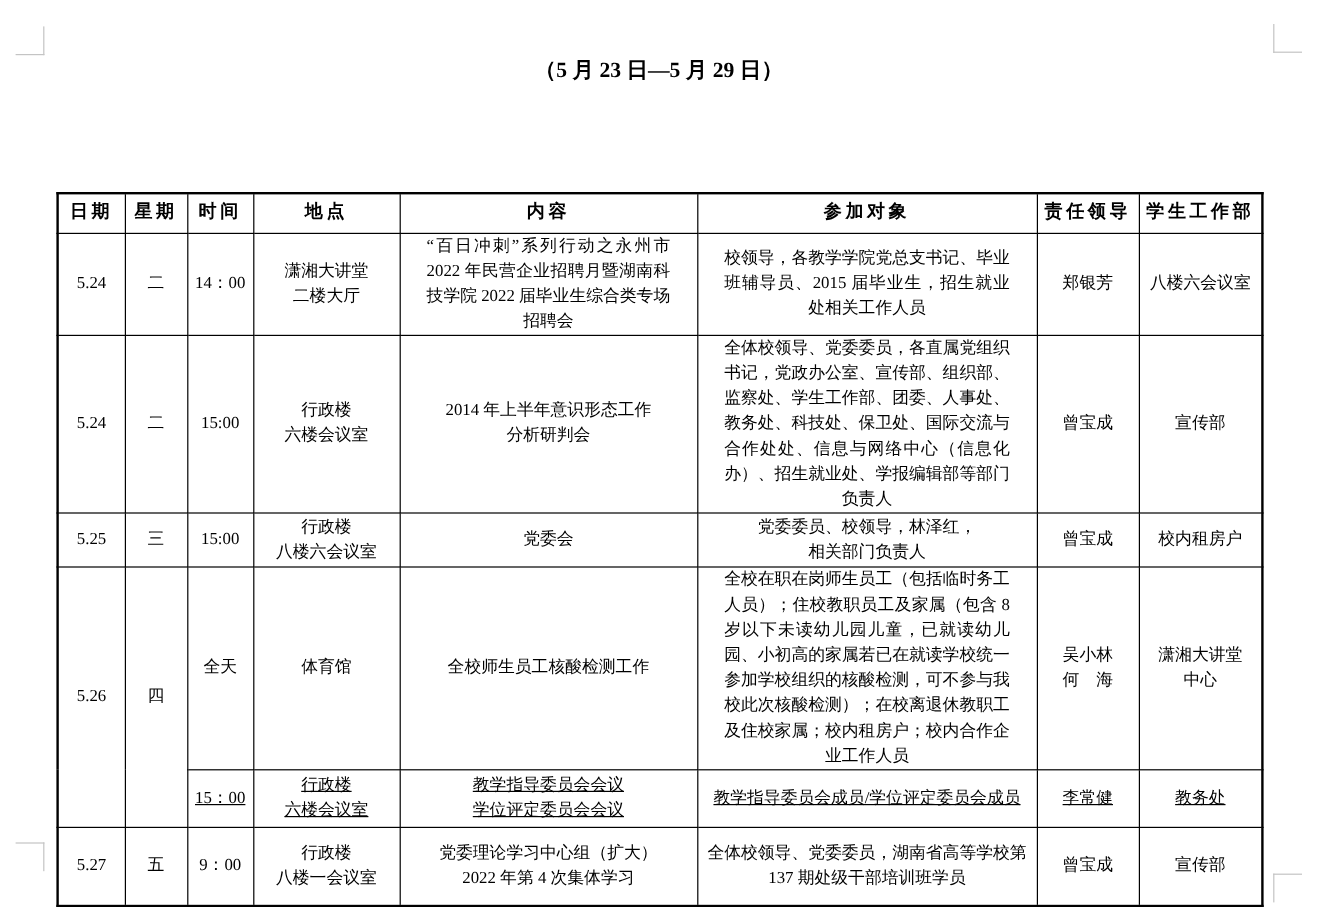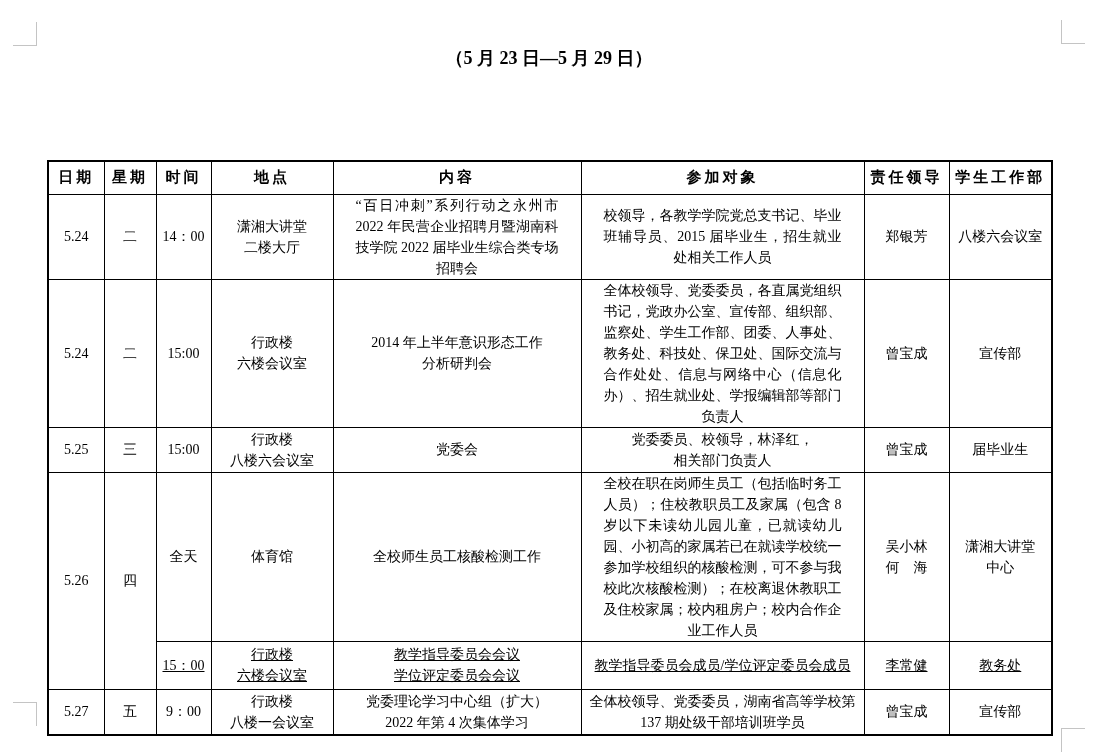--- a/index.html
+++ b/index.html
@@ -33,21 +33,21 @@
     white-space:pre-line;
     overflow:hidden;
   }
   .sched th{font-size:15px;font-weight:bold;letter-spacing:3px;padding:0;margin-top:44px;}
   tr.hdr{height:33px;}
   tr.r1{height:65px;}
   tr.r2{height:131px;}
   tr.r3{height:43px;}
   tr.r4a{height:154px;}
   tr.r4b{height:48px;text-decoration:underline;}
-  tr.r5{height:46px;}
+  tr.r5{height:66px;}
   td.justify{text-align:justify;text-align-last:center;padding:0 22px;}
 </style>
 </head>
 <body>
 
 <div class="mark tl"></div>
 <div class="mark tr"></div>
 <div class="mark bl"></div>
 <div class="mark br"></div>
 
@@ -103,21 +103,21 @@
   <tr class="r3">
     <td>5.25</td>
     <td>三</td>
     <td>15:00</td>
     <td>行政楼
 八楼六会议室</td>
     <td>党委会</td>
     <td>党委委员、校领导，林泽红，
 相关部门负责人</td>
     <td>曾宝成</td>
-    <td>届毕业生</td>
+    <td>校内租房户</td>
   </tr>
   <tr class="r4a">
     <td rowspan="2">5.26</td>
     <td rowspan="2">四</td>
     <td>全天</td>
     <td>体育馆</td>
     <td>全校师生员工核酸检测工作</td>
     <td class="justify">全校在职在岗师生员工（包括临时务工人员）；住校教职员工及家属（包含 8 岁以下未读幼儿园儿童，已就读幼儿园、小初高的家属若已在就读学校统一参加学校组织的核酸检测，可不参与我校此次核酸检测）；在校离退休教职工及住校家属；校内租房户；校内合作企业工作人员</td>
     <td>吴小林
 何　海</td>

